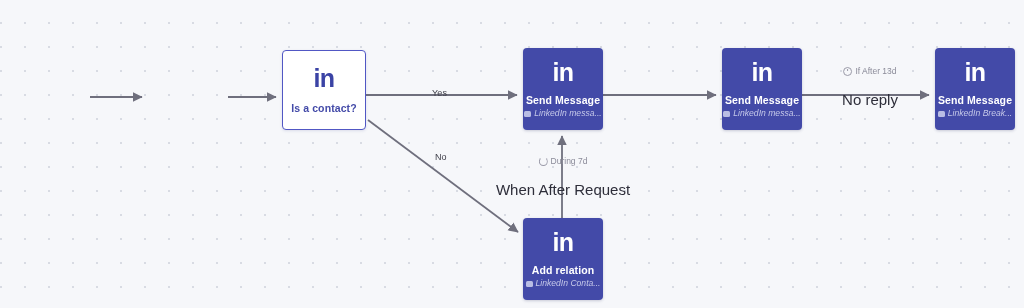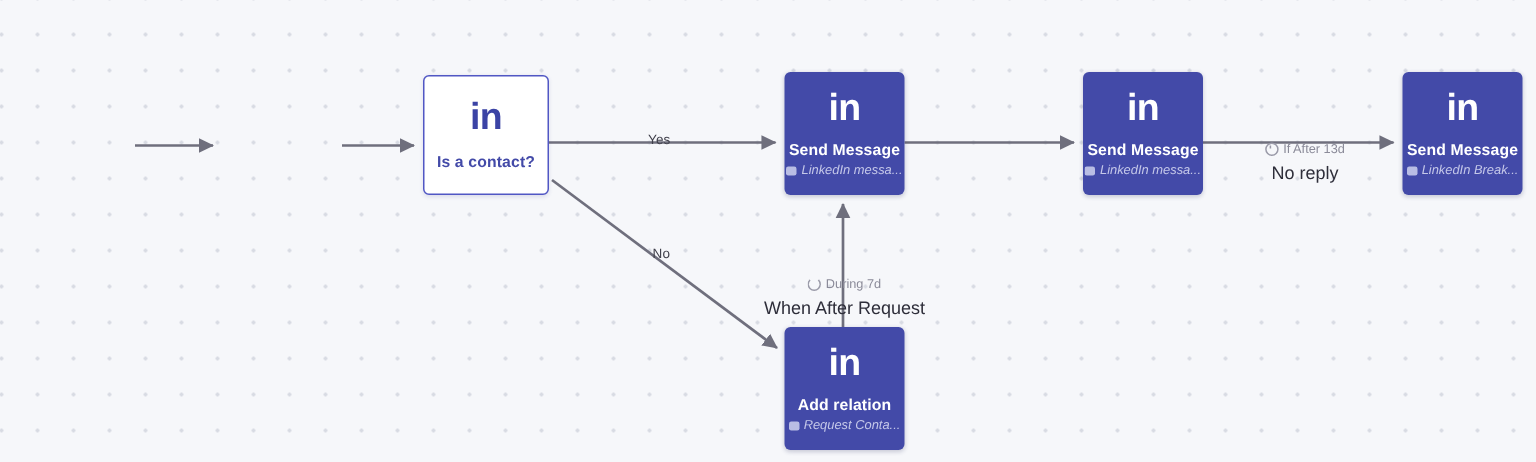--- a/index.html
+++ b/index.html
@@ -177,27 +177,26 @@
     color: #3f3f4a;
     letter-spacing: .1px;
   }
   .edge-label .cond-row {
     color: #8b8b99;
     font-size: 8.5px;
     display: flex;
     align-items: center;
     justify-content: center;
     gap: 3px;
-    margin-top: 28px;
   }
   .edge-label .cond-main {
     color: #2e2e3a;
-    font-size: 12px;
+    font-size: 15px;
     font-weight: normal;
-    margin-top: 3px;
+    margin-top: 14px;
   }
   .clock-icon {
     display: inline-block;
     width: 7px;
     height: 7px;
     border: 1px solid #9a9aa8;
     border-radius: 50%;
     position: relative;
   }
   .clock-icon::after {
@@ -244,21 +243,21 @@
       <path d="M 562 218 L 562 136" marker-end="url(#arrow)"></path>
 
       <path d="M 603 95 L 716 95" marker-end="url(#arrow)"></path>
 
       <path d="M 802 95 L 929 95" marker-end="url(#arrow)"></path>
     </g>
   </svg>
 
   <div class="edge-label plain" style="left:432px; top:88px;">Yes</div>
 
-  <div class="edge-label plain" style="left:435px; top:164px;">No</div>
+  <div class="edge-label plain" style="left:435px; top:152px;">No</div>
 
   <div class="edge-label" style="left:563px; top:156px; transform:translateX(-50%);">
     <div class="cond-row">
       <span class="rot-icon"></span>
       <span>During 7d</span>
     </div>
     <div class="cond-main">When After Request</div>
   </div>
 
   <div class="edge-label" style="left:870px; top:66px; transform:translateX(-50%);">
@@ -301,17 +300,17 @@
       <i class="sub-icon"></i>
       <span>LinkedIn Break...</span>
     </span>
   </div>
 
   <div class="node li" style="left:523px; top:218px; width:80px; height:82px;">
     <span class="glyph in-logo">in</span>
     <span class="title">Add relation</span>
     <span class="subtitle">
       <i class="sub-icon"></i>
-      <span>Request Conta...</span>
+      <span>LinkedIn Conta...</span>
     </span>
   </div>
 
 </div>
 
 </body></html>

